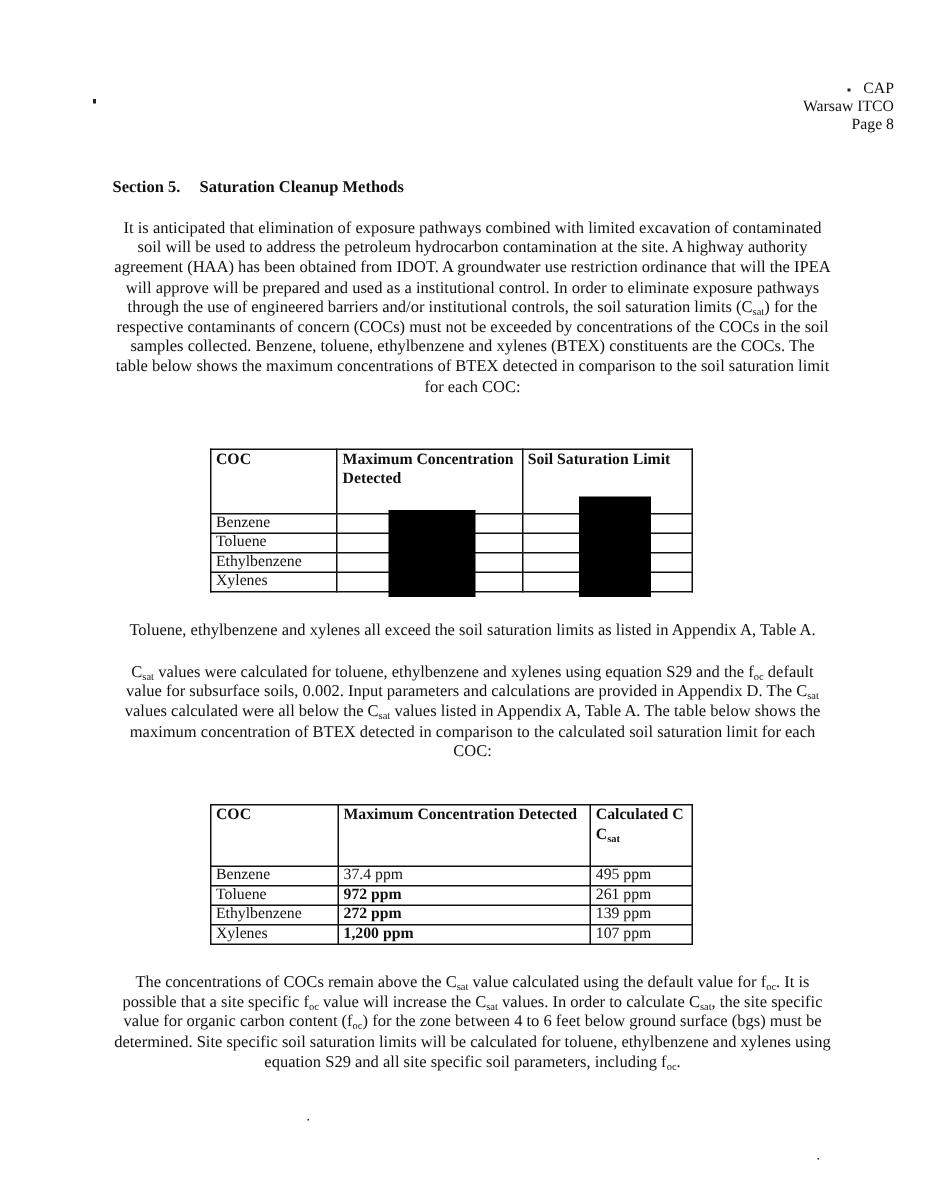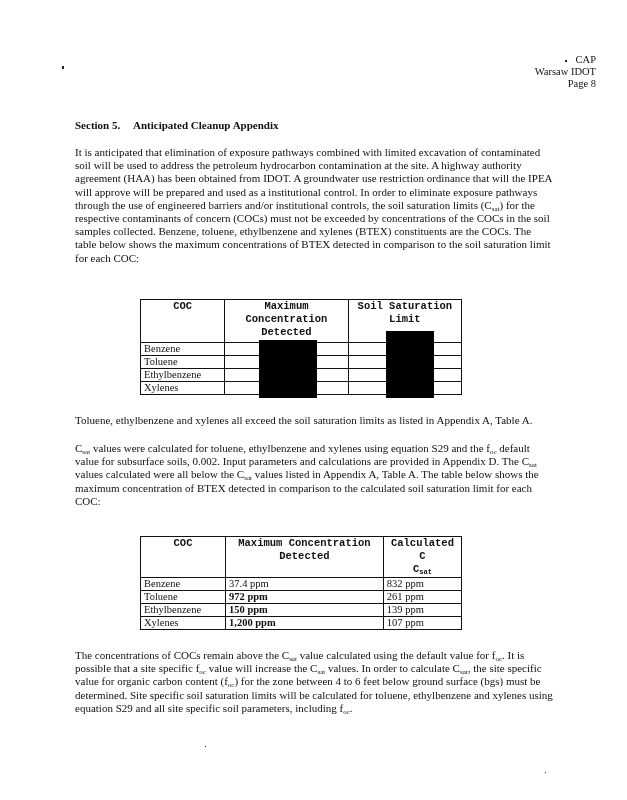--- a/index.html
+++ b/index.html
@@ -6,30 +6,30 @@
   body { width: 627px; height: 800px; position: relative; overflow: hidden;
          font-family: "Liberation Serif", "DejaVu Serif", serif; color: #111; }
   .page { position: absolute; inset: 0; margin-top: 44px; }
   .stray-mark { position: absolute; width: 2px; height: 3px; background: #222; }
   .header-right { position: absolute; top: 10px; right: 31px; text-align: right;
                   font-size: 10.5px; line-height: 12px; }
   .header-right .bullet { display: inline-block; width: 2px; height: 2px; background: #222;
                           margin-right: 9px; vertical-align: middle; }
   .section-heading { position: absolute; top: 75px; left: 75px; font-size: 11px; font-weight: bold; }
   .section-heading .num { display: inline-block; width: 58px; }
-  .para { position: absolute; left: 75px; width: 480px; font-size: 11px; line-height: 13.2px; margin: 0; }
+  .para { position: absolute; left: 75px; width: 480px; font-size: 11px; line-height: 13.2px; margin: 0; text-align: center; }
   .para.p1 { top: 102px; }
   .para.p2 { top: 370px; }
   .para.p3 { top: 398px; }
   .para.p4 { top: 605px; }
   sub { font-size: 7px; vertical-align: -2px; line-height: 0; }
 
   table.coc { position: absolute; border-collapse: collapse; font-size: 10.5px; }
   table.coc td, table.coc th { border: 1px solid #111; padding: 0 3px; }
-  table.coc th { font-weight: bold; text-align: center; vertical-align: top; line-height: 13px; font-family: Liberation Mono, monospace; }
+  table.coc th { font-weight: bold; text-align: left; vertical-align: top; line-height: 13px; }
   table.t1 { top: 255px; left: 140px; width: 322px; }
   table.t1 th { height: 42px; }
   table.t1 td { height: 12px; line-height: 12px; }
   table.t1 td.c1 { width: 78px; }
   table.t1 td.c2 { width: 118px; }
   table.t1 td.c3 { width: 108px; }
   .redact { position: absolute; background: #000; }
   .redact.r1 { top: 296px; left: 259px; width: 58px; height: 58px; }
   .redact.r2 { top: 287px; left: 386px; width: 48px; height: 67px; }
 
@@ -44,26 +44,26 @@
   .dot { position: absolute; width: 1px; height: 1px; background: #222; }
 </style>
 </head>
 <body>
 
 <div class="page">
   <div class="stray-mark" style="top:22px;left:62px;"></div>
 
   <div class="header-right">
     <div><span class="bullet"></span><span>CAP</span></div>
-    <div>Warsaw IDOT</div>
+    <div>Warsaw ITCO</div>
     <div>Page 8</div>
   </div>
 
   <div class="section-heading">
-    <span class="num">Section 5.</span><span>Anticipated Cleanup Appendix</span>
+    <span class="num">Section 5.</span><span>Saturation Cleanup Methods</span>
   </div>
 
   <p class="para p1"><span>It is anticipated that elimination of exposure pathways combined with limited excavation of contaminated soil will be used to address the petroleum hydrocarbon contamination at the site. A highway authority agreement (HAA) has been obtained from IDOT. A groundwater use restriction ordinance that will the IPEA will approve will be prepared and used as a institutional control. In order to eliminate exposure pathways through the use of engineered barriers and/or institutional controls, the soil saturation limits (C</span><sub>sat</sub><span>) for the respective contaminants of concern (COCs) must not be exceeded by concentrations of the COCs in the soil samples collected. Benzene, toluene, ethylbenzene and xylenes (BTEX) constituents are the COCs. The table below shows the maximum concentrations of BTEX detected in comparison to the soil saturation limit for each COC:</span></p>
 
   <table class="coc t1">
     <tbody>
         <tr>
       <th>COC</th>
       <th>Maximum Concentration Detected</th>
       <th>Soil Saturation Limit</th>
@@ -100,30 +100,30 @@
   <table class="coc t2">
     <tbody>
         <tr>
       <th>COC</th>
       <th>Maximum Concentration Detected</th>
       <th><span>Calculated C</span><br><span>C<sub>sat</sub></span></th>
     </tr>
     <tr>
           <td class="c1">Benzene</td>
           <td>37.4 ppm</td>
-          <td>832 ppm</td>
+          <td>495 ppm</td>
         </tr>
     <tr>
           <td class="c1">Toluene</td>
           <td class="bold">972 ppm</td>
           <td>261 ppm</td>
         </tr>
     <tr>
           <td class="c1">Ethylbenzene</td>
-          <td class="bold">150 ppm</td>
+          <td class="bold">272 ppm</td>
           <td>139 ppm</td>
         </tr>
     <tr>
           <td class="c1">Xylenes</td>
           <td class="bold">1,200 ppm</td>
           <td>107 ppm</td>
         </tr>
   </tbody>
     </table>
 

